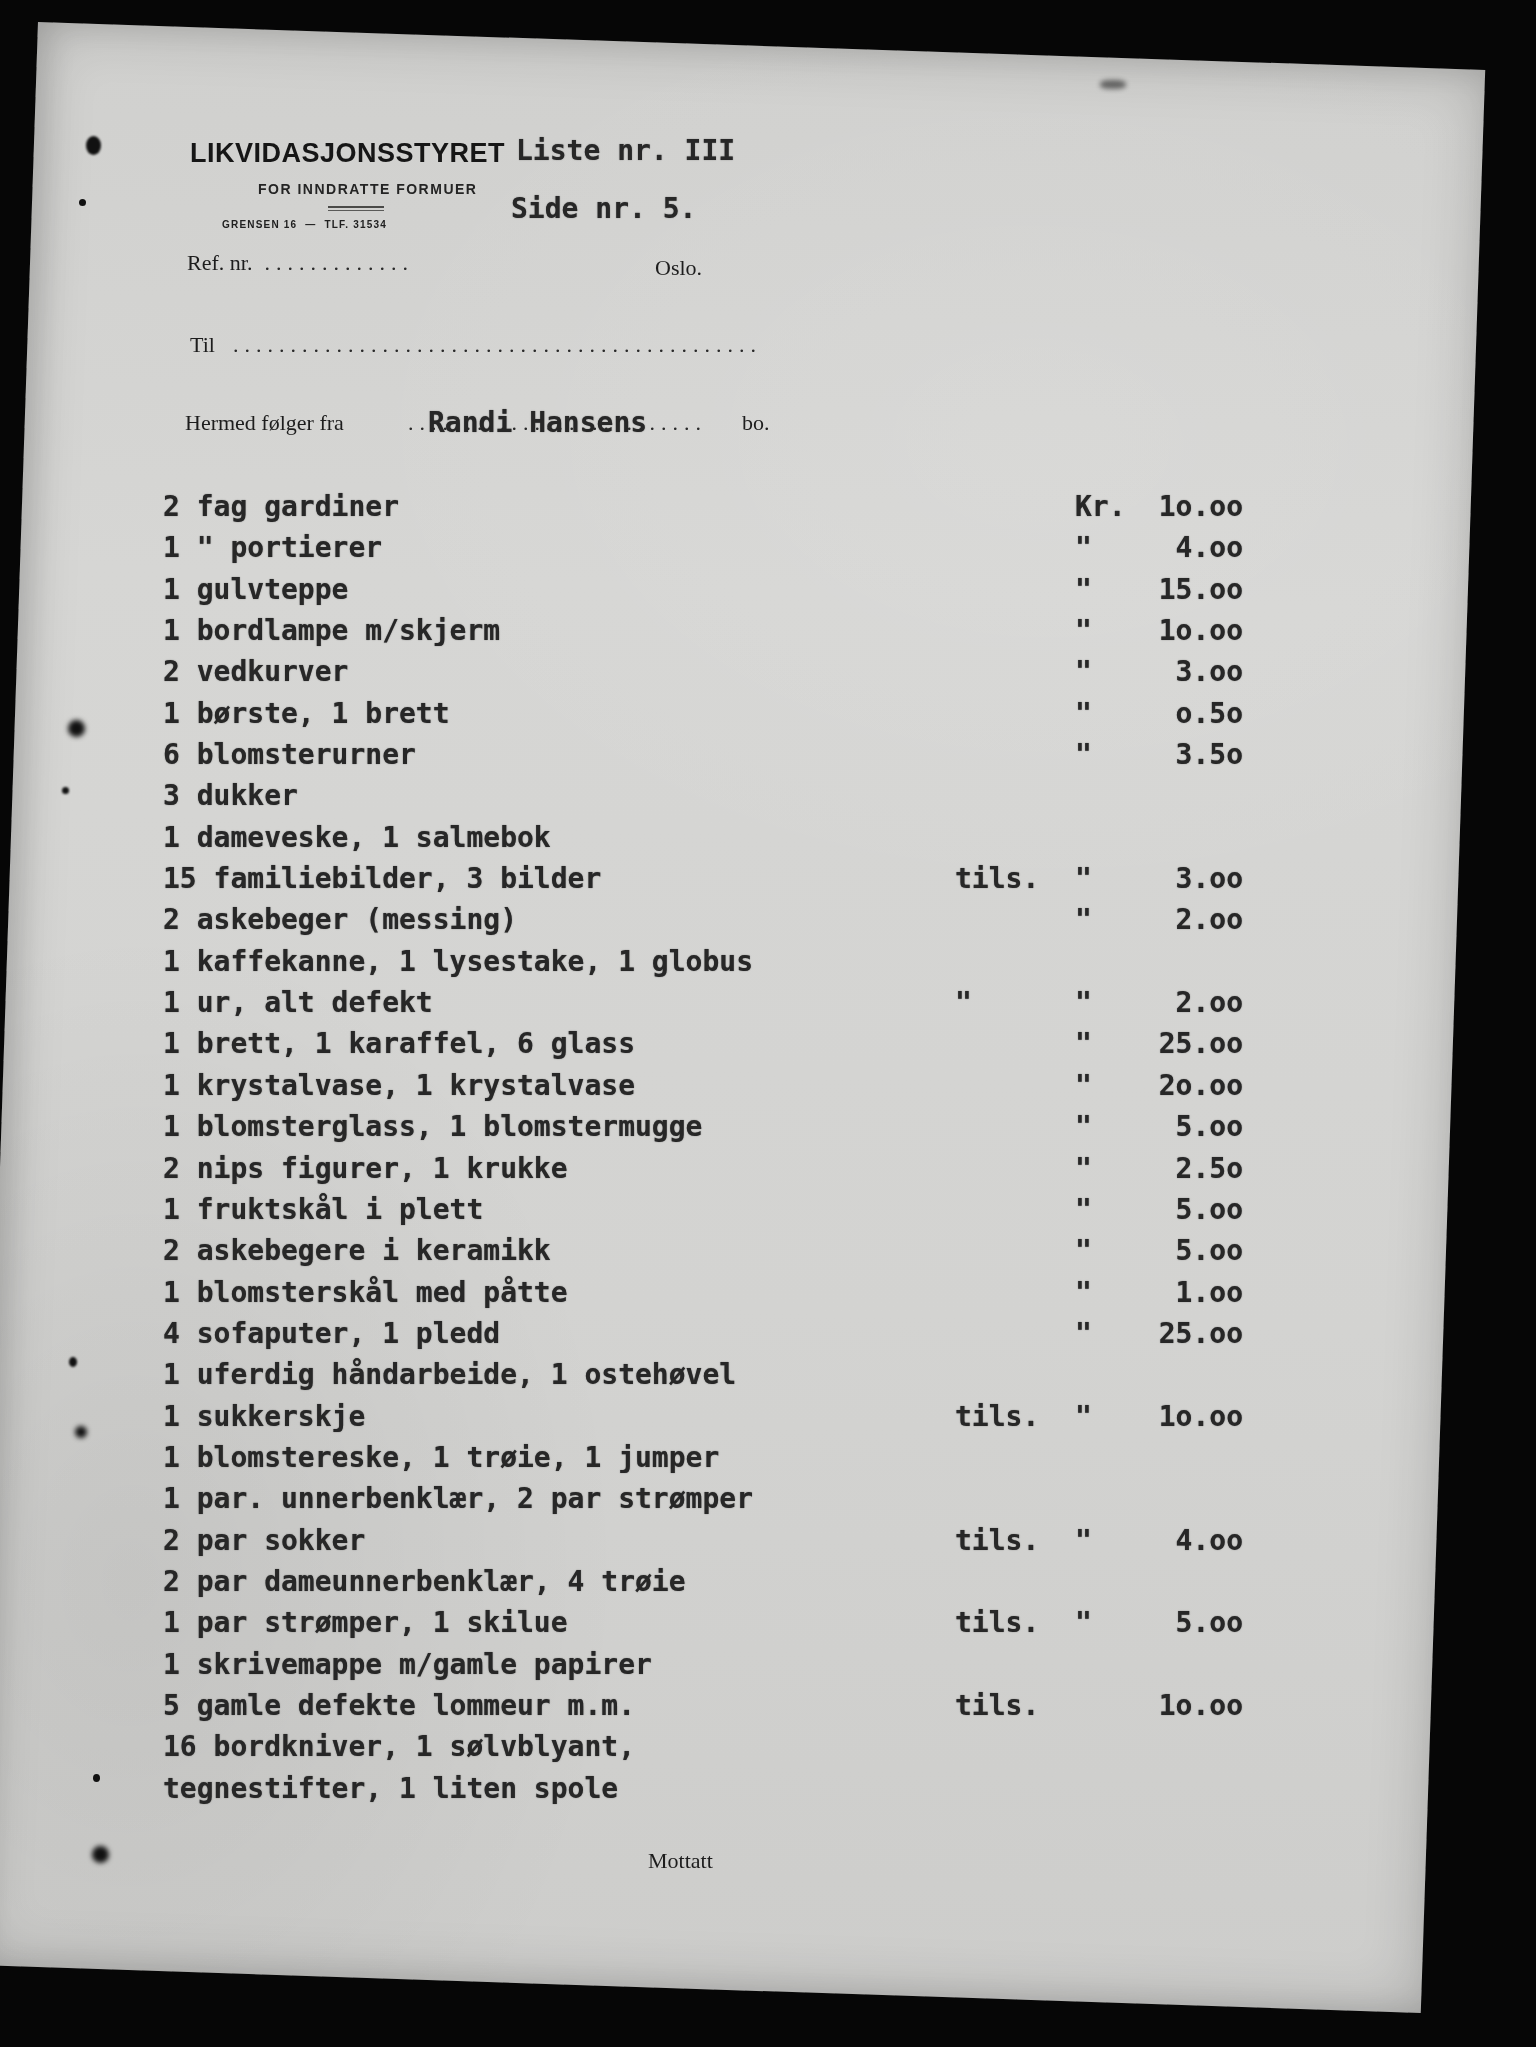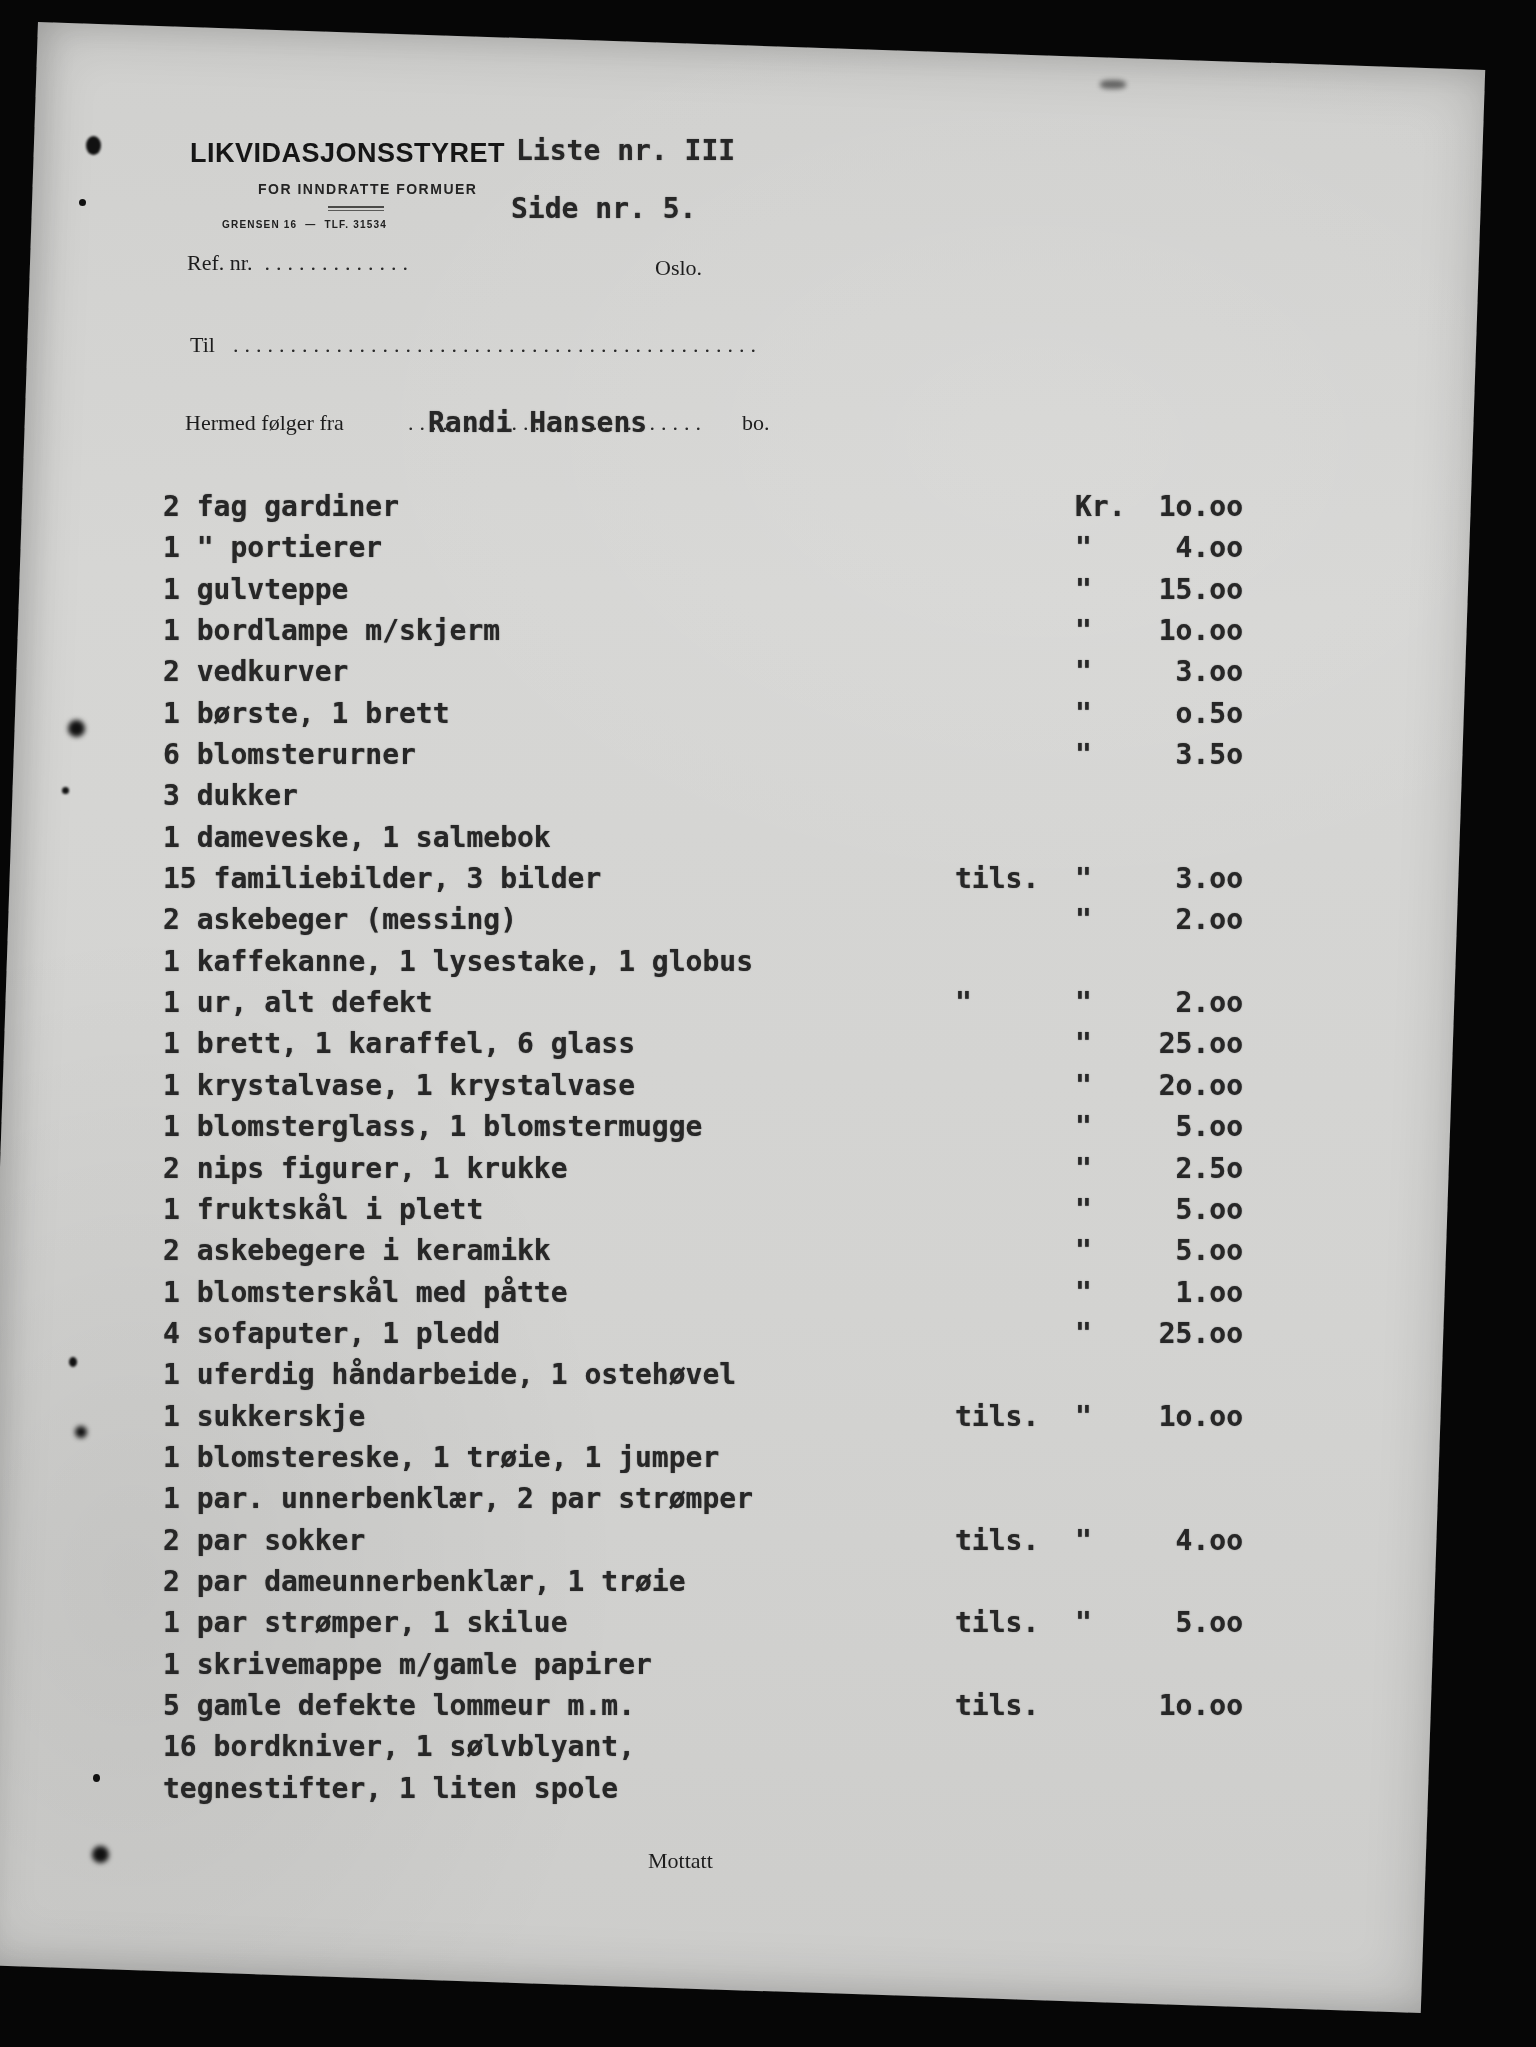--- a/index.html
+++ b/index.html
@@ -194,21 +194,21 @@
       <div class="row">
         <span class="typed item-text">1 par. unnerbenklær, 2 par strømper</span>
       </div>
       <div class="row">
         <span class="typed item-text">2 par sokker</span>
         <span class="typed tils-label">tils.</span>
         <span class="typed kr-mark">"</span>
         <span class="typed price">4.oo</span>
       </div>
       <div class="row">
-        <span class="typed item-text">2 par dameunnerbenklær, 1 trøie</span>
+        <span class="typed item-text">2 par dameunnerbenklær, 4 trøie</span>
       </div>
       <div class="row">
         <span class="typed item-text">1 par strømper, 1 skilue</span>
         <span class="typed tils-label">tils.</span>
         <span class="typed kr-mark">"</span>
         <span class="typed price">5.oo</span>
       </div>
       <div class="row">
         <span class="typed item-text">1 skrivemappe m/gamle papirer</span>
       </div>

